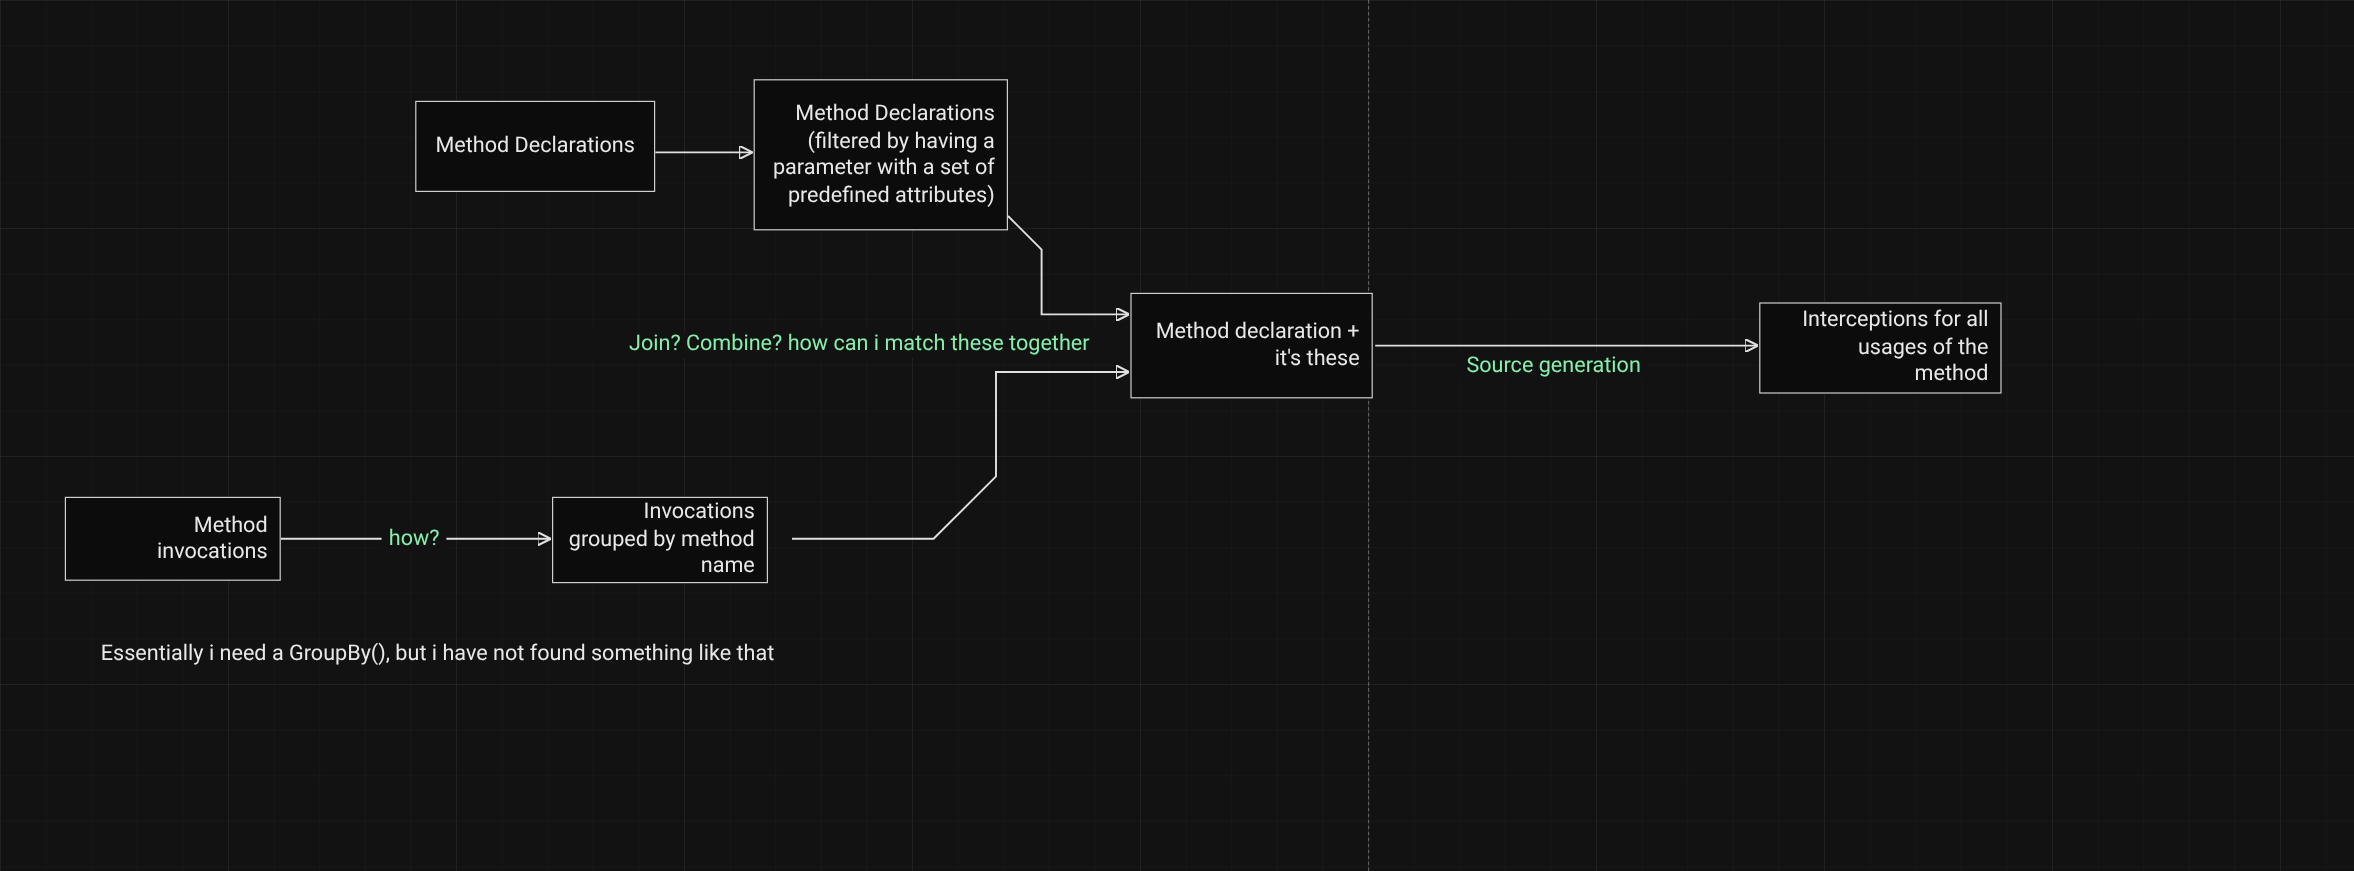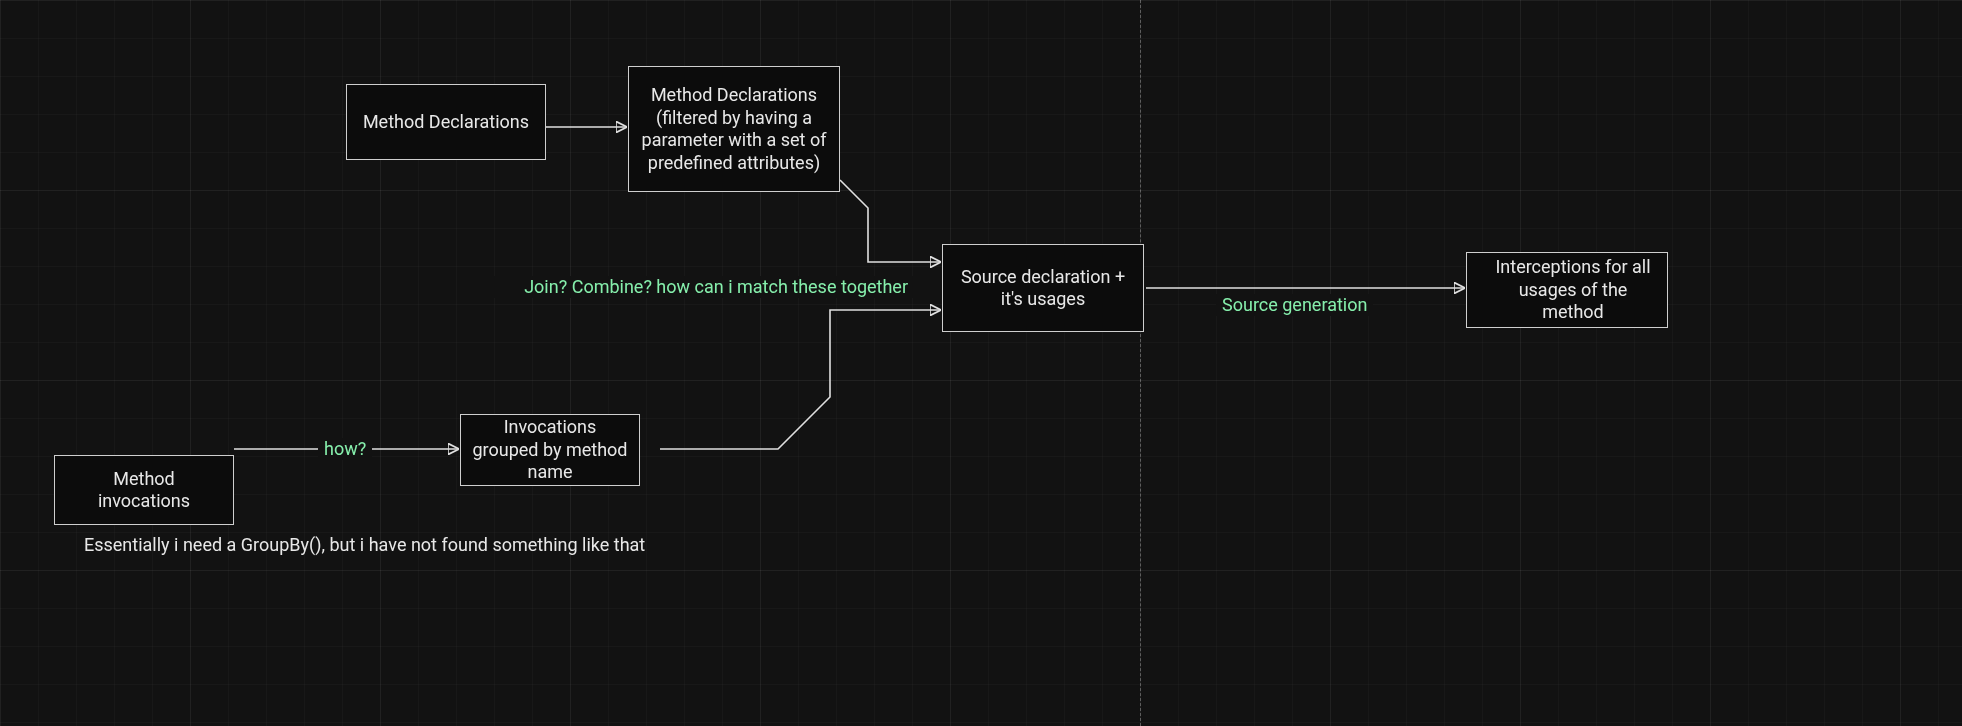--- a/index.html
+++ b/index.html
@@ -35,21 +35,21 @@
     width: 0;
     border-left: 1px dashed rgba(255,255,255,0.28);
   }
   .node {
     position: absolute;
     background: #0c0c0c;
     border: 1.5px solid #cfcfcf;
     display: flex;
     align-items: center;
     justify-content: center;
-    text-align: center;
+    text-align: right;
     padding: 8px 10px;
     font-size: 18px;
     line-height: 1.25;
   }
   .label {
     position: absolute;
     background: #121212;
     padding: 0 6px;
     font-size: 18px;
     line-height: 1.2;
@@ -102,30 +102,30 @@
   </svg>
 
   <div class="node" style="left:346px; top:84px; width:200px; height:76px;">
     <span>Method Declarations</span>
   </div>
 
   <div class="node" style="left:628px; top:66px; width:212px; height:126px;">
     <span>Method Declarations (filtered by having a parameter with a set of predefined attributes)</span>
   </div>
 
-  <div class="node" style="left:54px; top:414px; width:180px; height:70px;margin-top:41px;">
+  <div class="node" style="left:54px; top:414px; width:180px; height:70px;">
     <span>Method invocations</span>
   </div>
 
   <div class="node" style="left:460px; top:414px; width:180px; height:72px;">
     <span>Invocations grouped by method name</span>
   </div>
 
   <div class="node" style="left:942px; top:244px; width:202px; height:88px;">
-    <span>Source declaration + it's usages</span>
+    <span>Method declaration + it's these</span>
   </div>
 
   <div class="node" style="left:1466px; top:252px; width:202px; height:76px;padding-left:22px;">
     <span>Interceptions for all usages of the method</span>
   </div>
 
   <div class="label" style="left:318px; top:438px;">
     <span>how?</span>
   </div>
 

